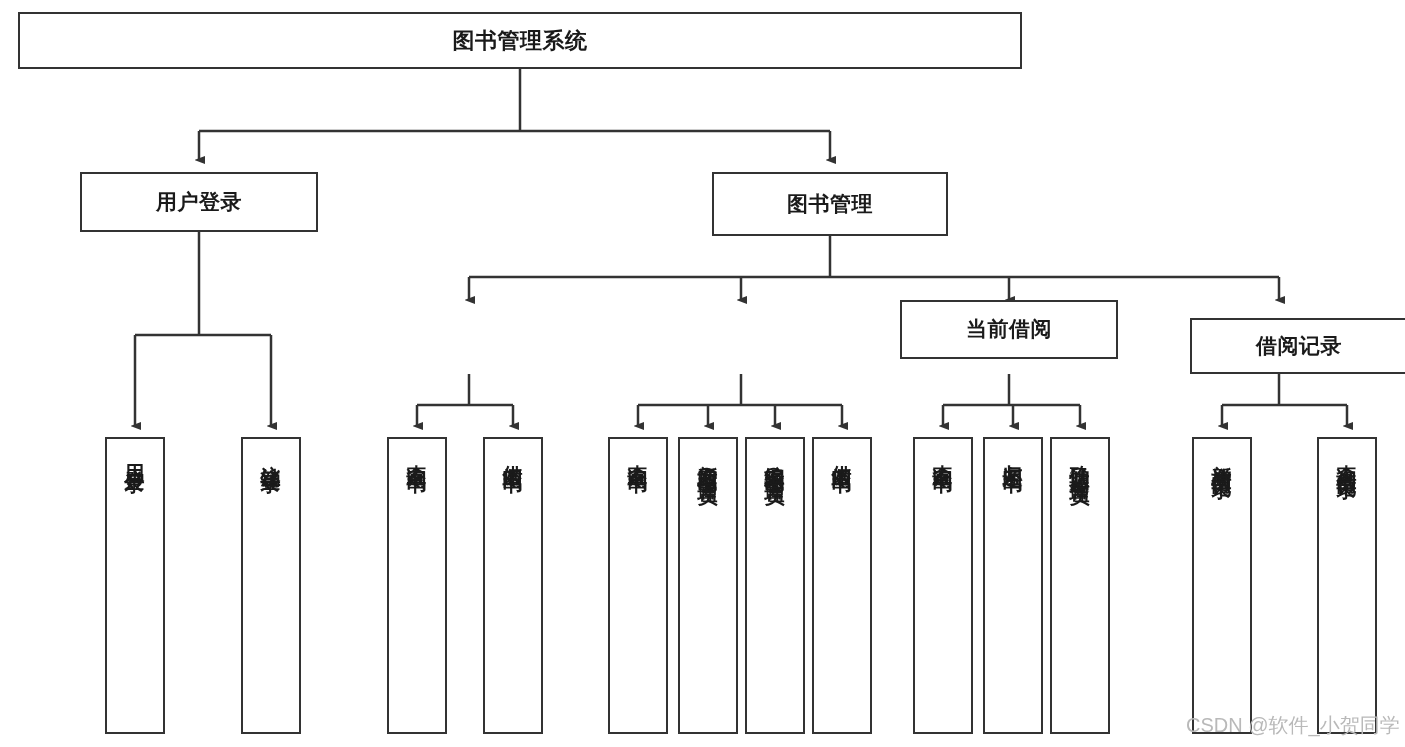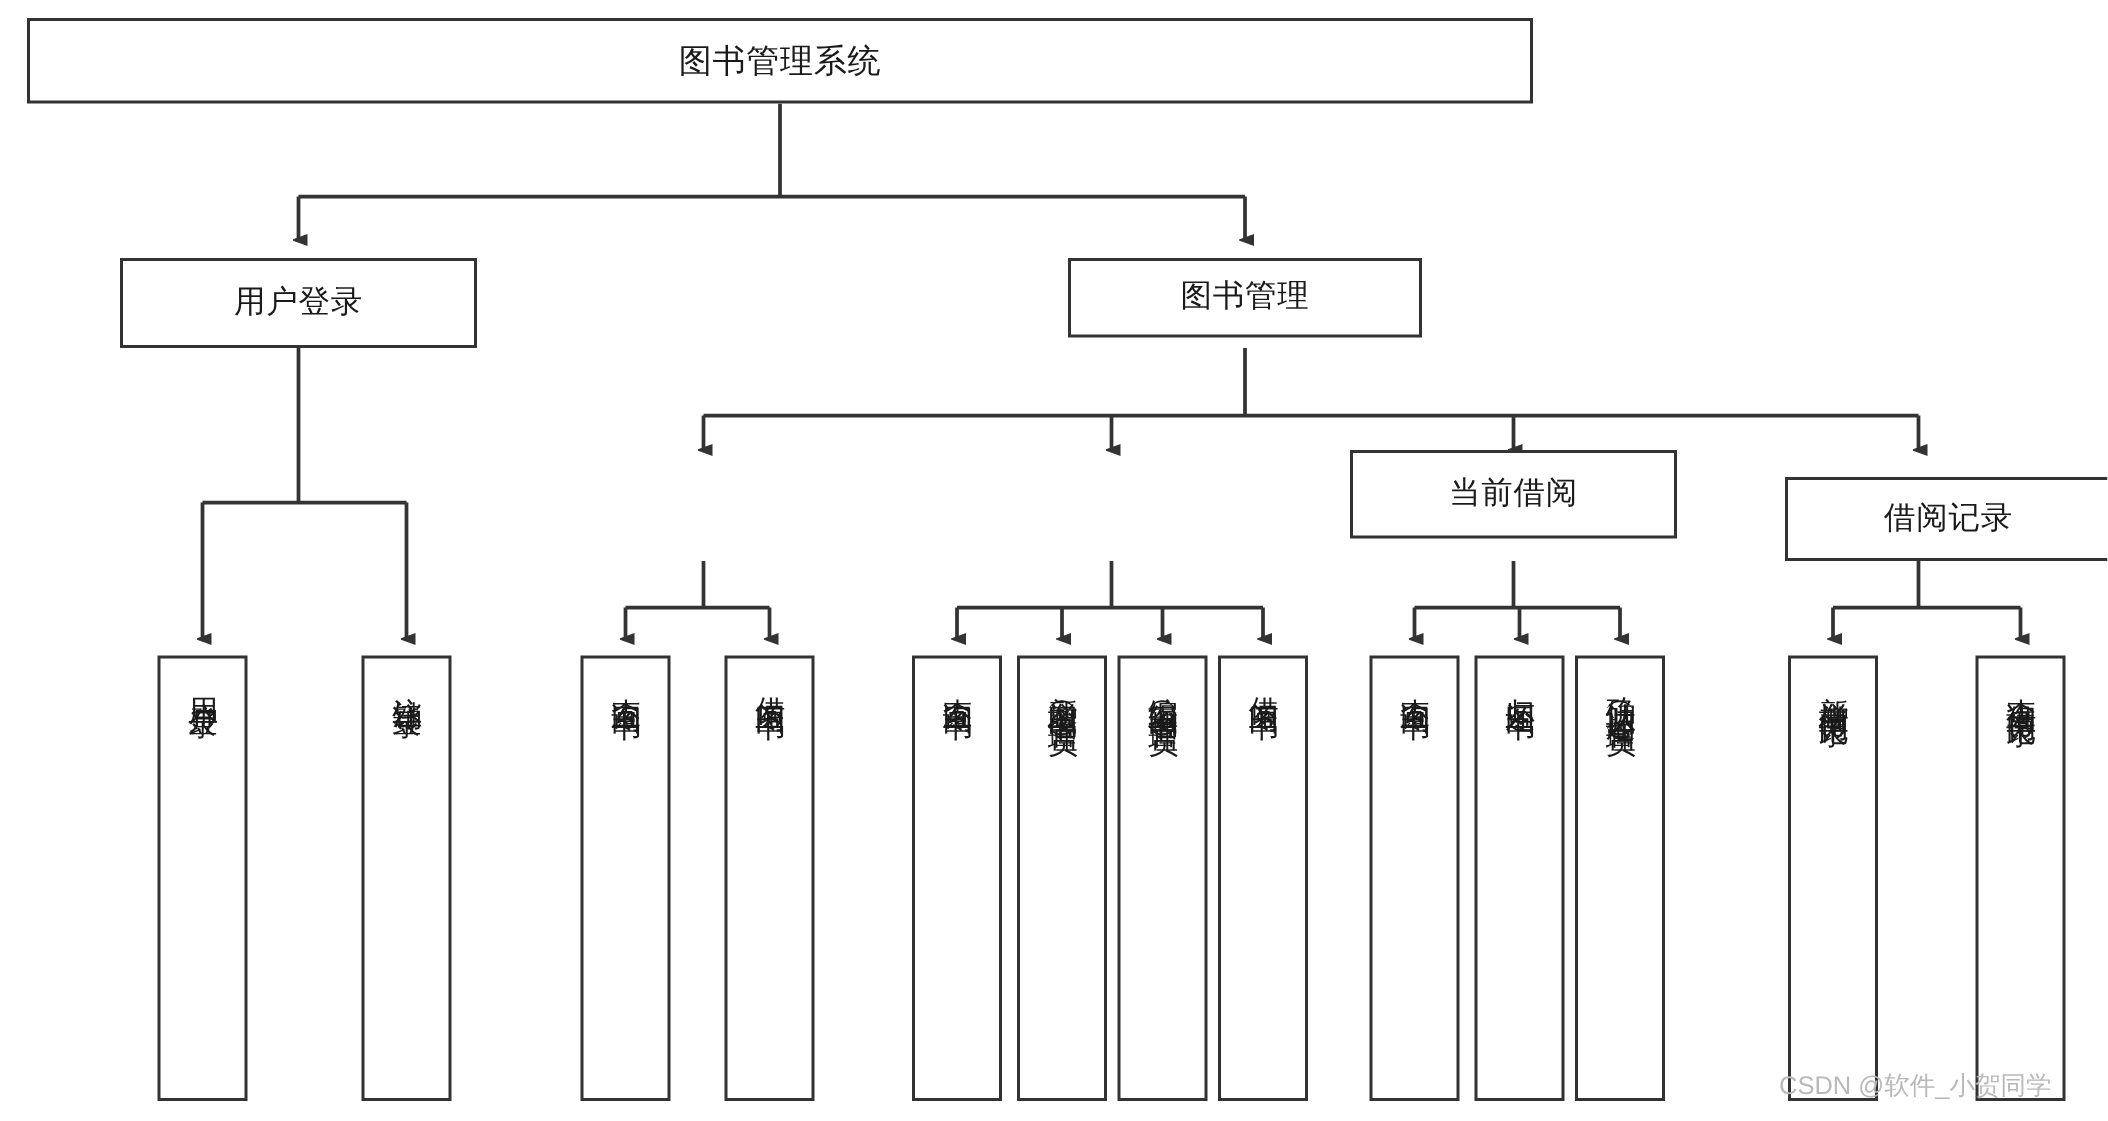--- a/index.html
+++ b/index.html
@@ -36,20 +36,21 @@
     align-items: center;
     justify-content: center;
     text-align: center;
   }
   .node-label {
     font-size: 21px;
     line-height: 1.15;
     letter-spacing: 0.5px;
     color: #1a1a1a;
     white-space: nowrap;
+    font-weight: bold;
   }
   
   .node.vertical .node-label {
     writing-mode: vertical-rl;
     text-orientation: upright;
     letter-spacing: 3px;
     font-size: 20px;
     line-height: 1;
     white-space: nowrap;
   }
@@ -59,21 +60,21 @@
     padding-top: 10px;
   }
   .node.root .node-label { font-size: 22px; }
   .node.level2 .node-label { font-size: 21px; }
   .node.level3 .node-label { font-size: 21px; }
 
   .watermark {
     position: absolute;
     left: 1186px;
     top: 712px;
-    font-size: 17px;
+    font-size: 20px;
     color: #b9b9b9;
     white-space: nowrap;
     user-select: none;
   }
 </style>
 </head>
 <body>
 
 <div id="diagram-root">
 
@@ -128,21 +129,21 @@
   </svg>
 
   <div class="node root" style="left:18px; top:12px; width:1004px; height:57px;">
     <span class="node-label">图书管理系统</span>
   </div>
 
   <div class="node level2" style="left:80px; top:172px; width:238px; height:60px;">
     <span class="node-label">用户登录</span>
   </div>
 
-  <div class="node level2" style="left:712px; top:172px; width:236px; height:53px;">
+  <div class="node level2" style="left:712px; top:172px; width:236px; height:64px;">
     <span class="node-label">图书管理</span>
   </div>
 
 
 
   <div class="node level3" style="left:900px; top:300px; width:218px; height:59px;">
     <span class="node-label">当前借阅</span>
   </div>
 
   <div class="node level3" style="left:1170px; top:318px; width:218px; height:56px;margin-left:20px;">

